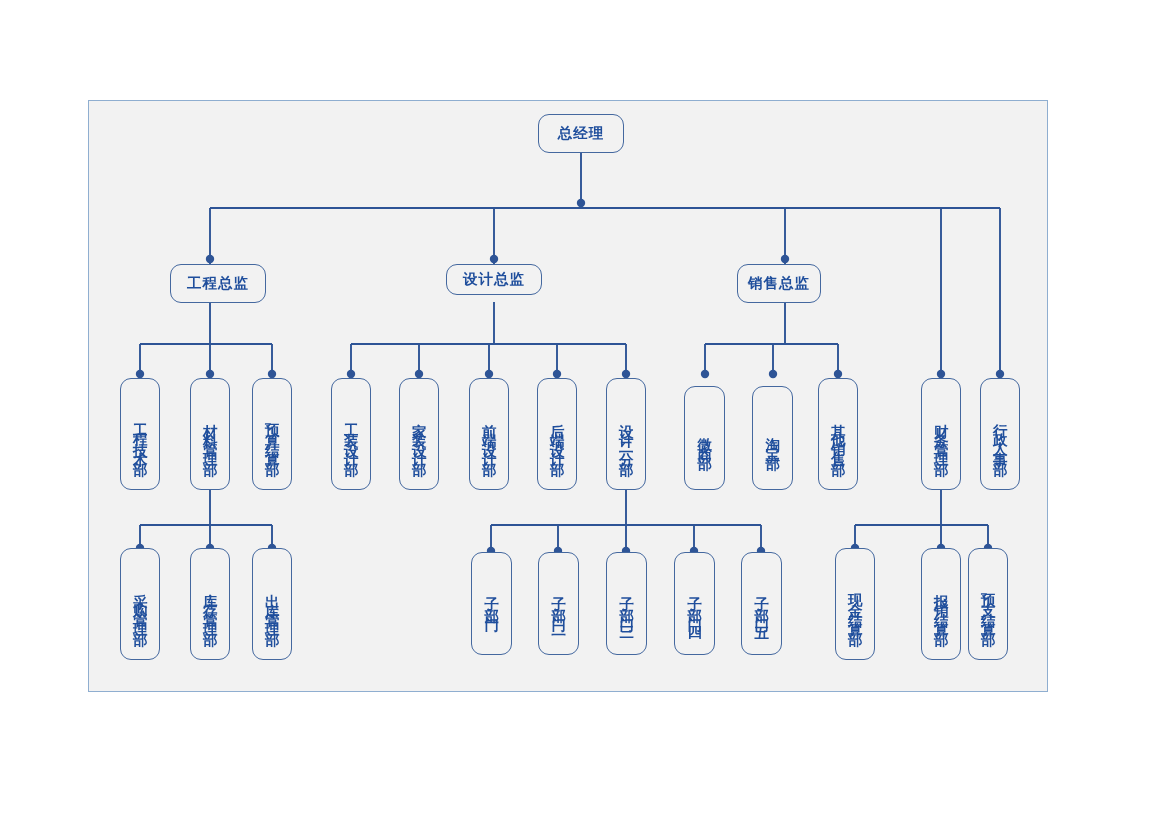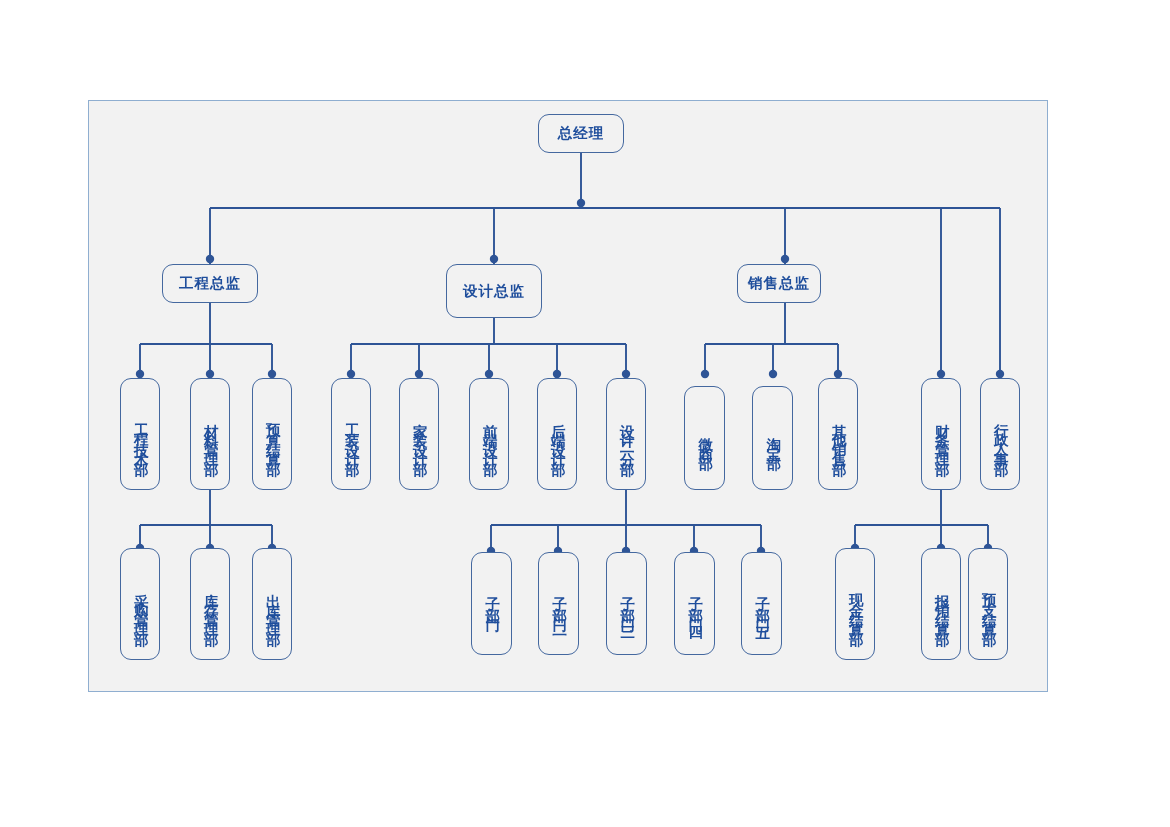--- a/index.html
+++ b/index.html
@@ -42,21 +42,20 @@
     box-sizing: border-box;
     background: #f2f2f2;
     border: 1.3px solid #44689f;
     border-radius: 9px;
     color: #1f4e9c;
     font-weight: bold;
     display: flex;
     align-items: center;
     justify-content: center;
     text-align: center;
-    font-family: Liberation Mono, monospace;
   }
   .node.horiz {
     font-size: 14.5px;
     letter-spacing: 1px;
     border-radius: 11px;
   }
   .node.vert {
     writing-mode: vertical-rl;
     text-orientation: upright;
     font-size: 14.5px;
@@ -160,24 +159,24 @@
       <circle cx="855" cy="548" r="4.2"></circle>
       <circle cx="941" cy="548" r="4.2"></circle>
       <circle cx="988" cy="548" r="4.2"></circle>
     </g>
   </svg>
 
   <div class="node horiz" style="left:538px; top:114px; width:86px; height:39px;">
     <span>总经理</span>
   </div>
 
-  <div class="node horiz" style="left:162px; top:264px; width:96px; height:39px;">
+  <div class="node horiz" style="left:170px; top:264px; width:96px; height:39px;">
     <span>工程总监</span>
   </div>
-  <div class="node horiz" style="left:446px; top:264px; width:96px; height:54px;">
+  <div class="node horiz" style="left:446px; top:264px; width:96px; height:31px;">
     <span>设计总监</span>
   </div>
   <div class="node horiz" style="left:737px; top:264px; width:84px; height:39px;">
     <span>销售总监</span>
   </div>
 
   <div class="node vert" style="left:921px; top:378px; width:40px; height:112px;">
     <span>财务管理部</span>
   </div>
   <div class="node vert" style="left:980px; top:378px; width:40px; height:112px;">

